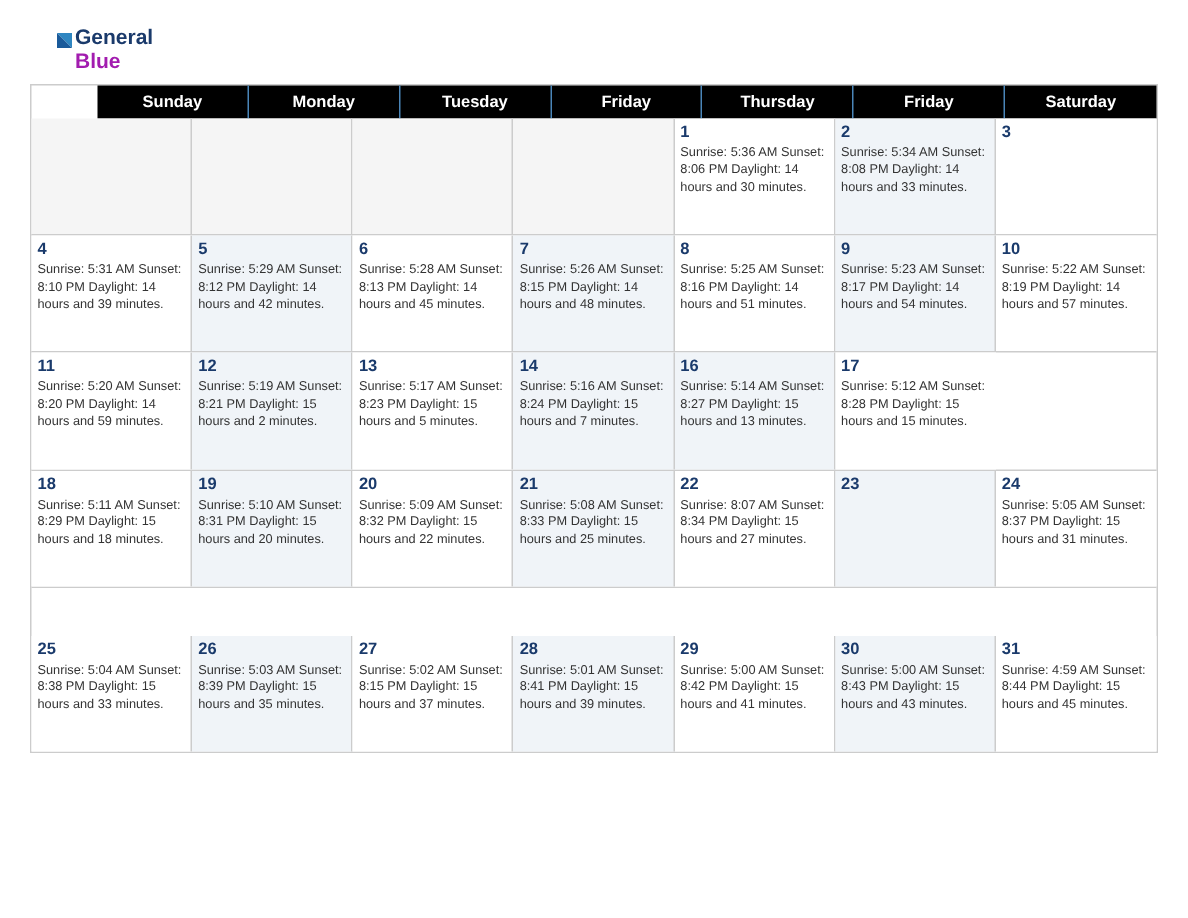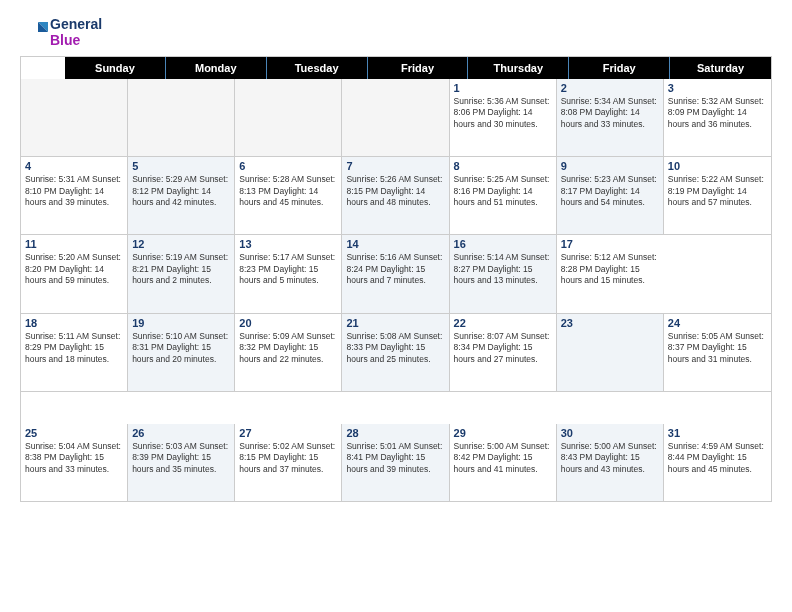--- a/index.html
+++ b/index.html
@@ -152,24 +152,20 @@
           </div>
           <div class="cal-cell shaded">
             <span class="day-num">2</span>
             <div class="cell-text">Sunrise: 5:34 AM
 Sunset: 8:08 PM
 Daylight: 14 hours
 and 33 minutes.</div>
           </div>
           <div class="cal-cell">
             <span class="day-num">3</span>
-            <div class="cell-text">Sunrise: 5:32 AM
-Sunset: 8:09 PM
-Daylight: 14 hours
-and 36 minutes.</div>
           </div>
         </div>
         <div class="cal-row">
           <div class="cal-cell">
             <span class="day-num">4</span>
             <div class="cell-text">Sunrise: 5:31 AM
 Sunset: 8:10 PM
 Daylight: 14 hours
 and 39 minutes.</div>
           </div>

